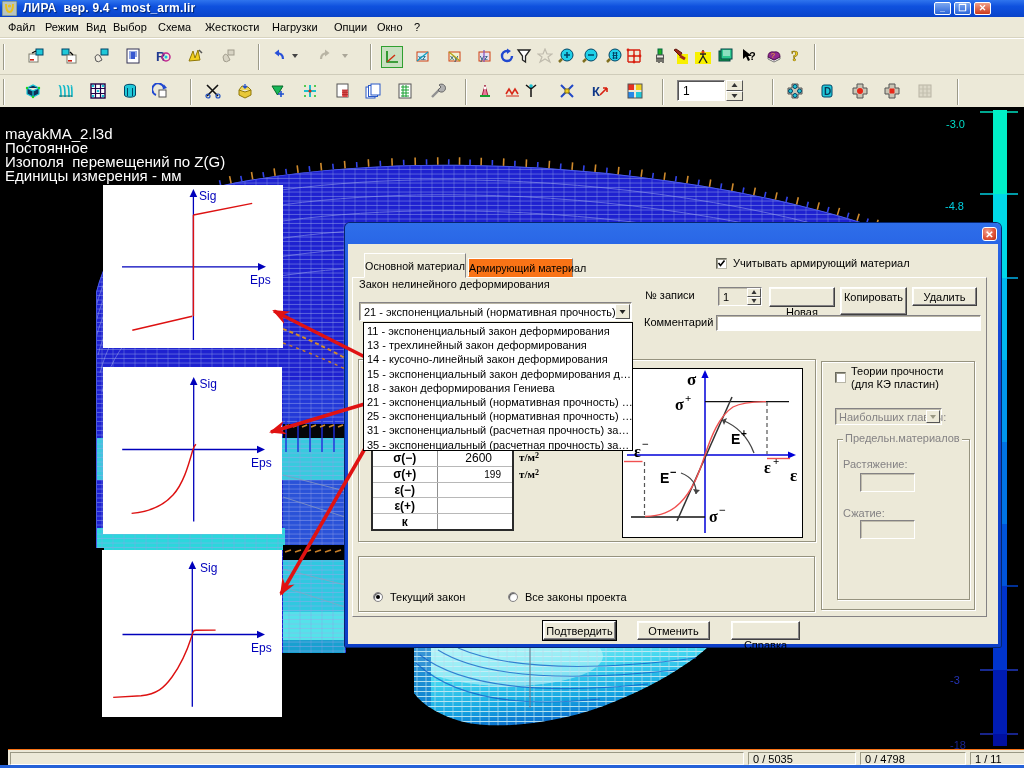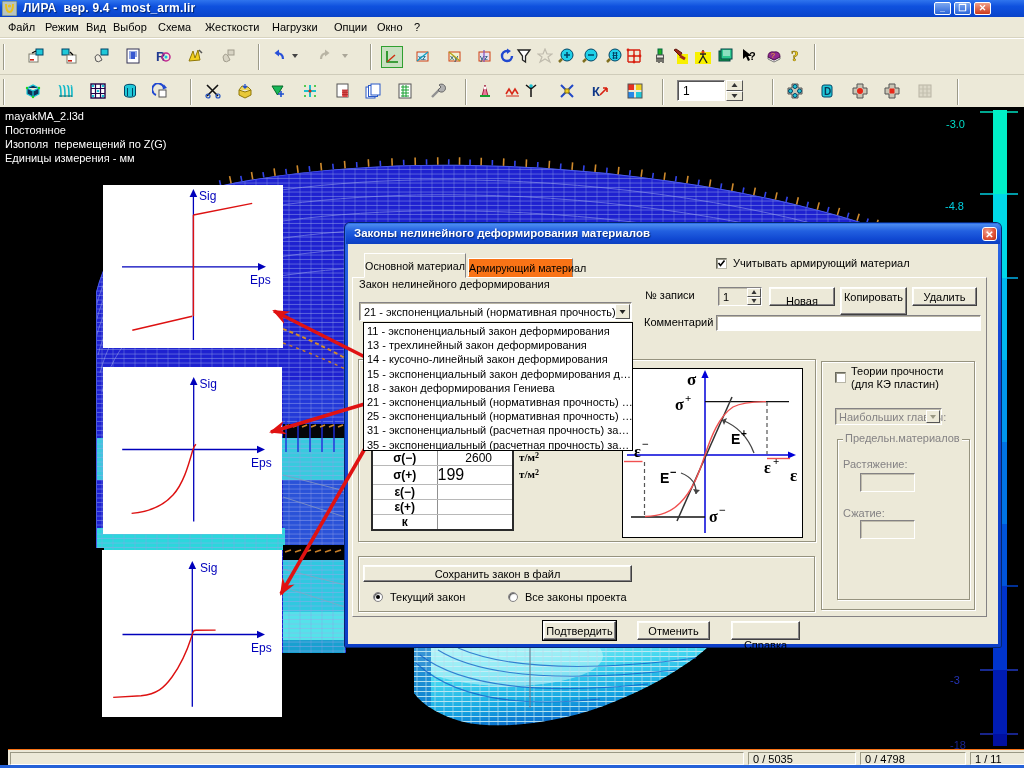--- a/index.html
+++ b/index.html
@@ -6,21 +6,21 @@
 #titlebar{position:absolute;left:0;top:0;width:1024px;height:21px;background:linear-gradient(180deg,#2f74ee 0%,#0f51de 30%,#0a46cf 70%,#0a3bb8 100%);}
 #titlebar .txt{position:absolute;left:23px;top:1px;color:#fff;font-weight:bold;font-size:12px;letter-spacing:0.2px;text-shadow:1px 1px 1px #03266e;}
 .capbtn{position:absolute;top:2px;width:17px;height:13px;border:1px solid #fff;border-radius:2px;color:#fff;font-size:9px;line-height:11px;text-align:center;font-weight:bold;}
 #menubar{position:absolute;left:0;top:17px;width:1024px;height:21px;background:#ece9d8;border-bottom:1px solid #d8d4c0;}
 #menubar span{position:absolute;top:4px;font-size:11px;color:#000;}
 #tb1{position:absolute;left:0;top:38px;width:1024px;height:36px;background:#ece9d8;border-top:1px solid #fff;}
 #tb2{position:absolute;left:0;top:74px;width:1024px;height:33px;background:#ece9d8;border-top:1px solid #cfccba;}
 .ic{position:absolute;width:16px;height:16px;}
 .tsep{position:absolute;width:2px;height:26px;border-left:1px solid #9c9a88;border-right:1px solid #fff;}
 #viewport{position:absolute;left:0;top:107px;width:1024px;height:642px;background:#000;}
-#infotext{position:absolute;left:5px;top:2px;color:#fff;font-size:11px;line-height:14px;white-space:pre;}
+#infotext{position:absolute;left:5px;top:20px;color:#fff;font-size:15px;line-height:14px;white-space:pre;}
 .panel{position:absolute;background:#fff;}
 #dlg{position:absolute;left:345px;top:116px;width:656px;height:424px;border-radius:5px 5px 2px 2px;background:linear-gradient(180deg,#2e6eea 0%,#1549d8 25%,#0c3ec8 100%);box-shadow:0 0 0 1px #06266e;}
 #dlgtitle{position:absolute;left:1px;top:1px;right:1px;height:20px;padding:3px 0 0 8px;color:#fff;font-weight:bold;font-size:11.5px;text-shadow:1px 1px 1px #0a2a78;background:linear-gradient(180deg,#4c8cf0 0%,#2260e0 35%,#1048d2 75%,#0c40c0 100%);border-radius:4px 4px 0 0;}
 #dlgclose{position:absolute;right:4px;top:3.5px;width:15px;height:14px;border:1px solid #fff;border-radius:3px;background:radial-gradient(circle at 35% 30%,#f2a492,#e0553a 55%,#ba2c10);color:#fff;font-size:10px;font-weight:bold;line-height:13px;text-align:center;}
 #dlgbody{position:absolute;left:3px;top:21px;width:650px;height:400px;background:#ece9d8;}
 #dlgbody div{position:absolute;}
 .f11{font-size:11px;color:#000;}
 .sunken{background:#ffffff;border:1px solid;border-color:#848284 #fff #fff #848284;box-shadow:inset 1px 1px 0 #b8b4a4;}
 .sunkgray{background:#ece9d8;border:1px solid;border-color:#848284 #fff #fff #848284;box-shadow:inset 1px 1px 0 #c0bcac;}
 .gb{border:1px solid #96937f;box-shadow:1px 1px 0 #fff, inset 1px 1px 0 #fff;}
@@ -559,21 +559,20 @@
           <line x1="20.5" y1="84.5" x2="160" y2="84.5"></line>
  </g>
  <path d="M90.3,11 L86.5,19 L94.1,19 Z" fill="#0000bb"></path>
  <path d="M163,84.5 L155,80.7 L155,88.3 Z" fill="#0000bb"></path>
  <text x="98" y="22" font-size="12" fill="#0000bb" font-family="Liberation Sans">Sig</text>
  <text x="149" y="102" font-size="12" fill="#0000bb" font-family="Liberation Sans">Eps</text>
  <path d="M11.2,147.4 L39.1,145.8 C55,144 62,138 70,127 C78,116 85,101 89.5,87 C90.8,82.8 91,81.5 91.9,80.7 L94,80.3 L113.6,80.1" stroke="#dd1111" stroke-width="1.4" fill="none"></path>
 </svg>
 </div>
 <div id="dlg">
- <div id="dlgtitle">Законы нелинейного деформирования материалов</div>
  <div id="dlgclose">✕</div>
  <div id="dlgbody">
   <div style="left:4px;top:33px;width:635px;height:340px;border:1px solid;border-color:#fff #848284 #848284 #fff;"></div>
   <div class="f11" style="left:16px;top:9px;width:102px;height:25px;background:#ece9d8;border:1px solid;border-color:#fff #848284 #ece9d8 #fff;text-align:center;padding-top:6px;z-index:3;white-space:nowrap;font-size:10.7px">Основной материал</div>
   <div class="f11" style="left:120px;top:14px;width:105px;height:19px;background:#f97316;border:1px solid;border-color:#fff #848284 transparent #fff;text-align:center;padding-top:3px;white-space:nowrap;font-size:10.7px">Армирующий материал</div>
   <div class="cbx" style="left:368px;top:14px">
           <svg width="9" height="9" style="position:absolute;left:0;top:0">
             <path d="M1.5,4 L3.5,6.5 L7.5,1.5" stroke="#000" stroke-width="1.6" fill="none"></path>
           </svg>
         </div>
@@ -603,36 +602,36 @@
             <svg width="12" height="6">
               <path d="M6,1 L8.5,5 L3.5,5 Z" fill="#333"></path>
             </svg>
           </div>
     <div style="right:0;bottom:0;width:14px;height:8.5px;background:#ece9d8;border:1px solid;border-color:#fff #555 #555 #fff">
             <svg width="12" height="6">
               <path d="M6,5 L8.5,1 L3.5,1 Z" fill="#333"></path>
             </svg>
           </div>
   </div>
-  <div class="btn" style="left:421px;top:43px;width:66px;height:19px;padding-top:7px">Новая</div>
+  <div class="btn" style="left:421px;top:43px;width:66px;height:19px;padding-top:18px">Новая</div>
   <div class="btn" style="left:492px;top:43px;width:67px;height:28px;padding-top:3px">Копировать</div>
   <div class="btn" style="left:564px;top:43px;width:65px;height:19px;padding-top:3px">Удалить</div>
   <div class="f11" style="left:296px;top:72px">Комментарий</div>
   <div class="sunken" style="left:368px;top:71px;width:265px;height:16px"></div>
   <div class="gb" style="left:10px;top:115px;width:458px;height:183px"></div>
   <div style="left:23px;top:205px;width:143px;height:82px;background:#fff;border:2px solid #2a2a2a;z-index:10">
     <table style="border-collapse:collapse;width:100%;height:100%;font-family:'Liberation Sans';">
     <tbody>
               <tr>
                 <td style="border-bottom:1px solid #b8b8b8;border-right:1px solid #909090;width:64px;text-align:center;font-weight:bold;font-size:12px">σ(−)</td>
                 <td style="border-bottom:1px solid #b8b8b8;text-align:right;font-size:12px;padding-right:20px">2600</td>
               </tr>
     <tr>
                 <td style="border-bottom:1px solid #b8b8b8;border-right:1px solid #909090;text-align:center;font-weight:bold;font-size:12px">σ(+)</td>
-                <td style="border-bottom:1px solid #b8b8b8;font-size:16px;padding-right:11px">199</td>
+                <td style="border-bottom:1px solid #b8b8b8;text-align:right;font-size:10px;padding-right:11px">199</td>
               </tr>
     <tr>
                 <td style="border-bottom:1px solid #b8b8b8;border-right:1px solid #909090;text-align:center;font-weight:bold;font-size:12px">ε(−)</td>
                 <td style="border-bottom:1px solid #b8b8b8"></td>
               </tr>
     <tr>
                 <td style="border-bottom:1px solid #b8b8b8;border-right:1px solid #909090;text-align:center;font-weight:bold;font-size:12px">ε(+)</td>
                 <td style="border-bottom:1px solid #b8b8b8"></td>
               </tr>
     <tr>
@@ -695,21 +694,20 @@
             </svg>
           </div>
   </div>
   <div class="gb" style="left:489px;top:195px;width:133px;height:161px"></div>
   <div class="f11 gray" style="left:495px;top:188px;background:#ece9d8;padding:0 2px">Предельн.материалов</div>
   <div class="f11 gray" style="left:495px;top:214px">Растяжение:</div>
   <div class="sunkgray" style="left:512px;top:229px;width:55px;height:19px"></div>
   <div class="f11 gray" style="left:495px;top:263px">Сжатие:</div>
   <div class="sunkgray" style="left:512px;top:276px;width:55px;height:19px"></div>
   <div class="gb" style="left:10px;top:312px;width:457px;height:56px"></div>
-  <div class="btn" style="left:15px;top:321px;width:269px;height:17px;padding-top:2px">Сохранить закон в файл</div>
   <div style="left:25px;top:348px;width:10px;height:10px;border-radius:50%;background:#fff;border:1px solid #848284;box-shadow:inset 1px 1px 1px #555"></div>
   <div style="left:28px;top:351px;width:4px;height:4px;border-radius:50%;background:#000"></div>
   <div class="f11" style="left:42px;top:347px">Текущий закон</div>
   <div style="left:160px;top:348px;width:10px;height:10px;border-radius:50%;background:#fff;border:1px solid #848284;box-shadow:inset 1px 1px 1px #555"></div>
   <div class="f11" style="left:177px;top:347px">Все законы проекта</div>
   <div class="btn" style="left:195px;top:377px;width:73px;height:19px;padding-top:3px;outline:1px solid #000">Подтвердить</div>
   <div class="btn" style="left:289px;top:377px;width:73px;height:19px;padding-top:3px">Отменить</div>
   <div class="btn" style="left:383px;top:377px;width:69px;height:19px;padding-top:17px">Справка</div>
  </div>
 </div>

